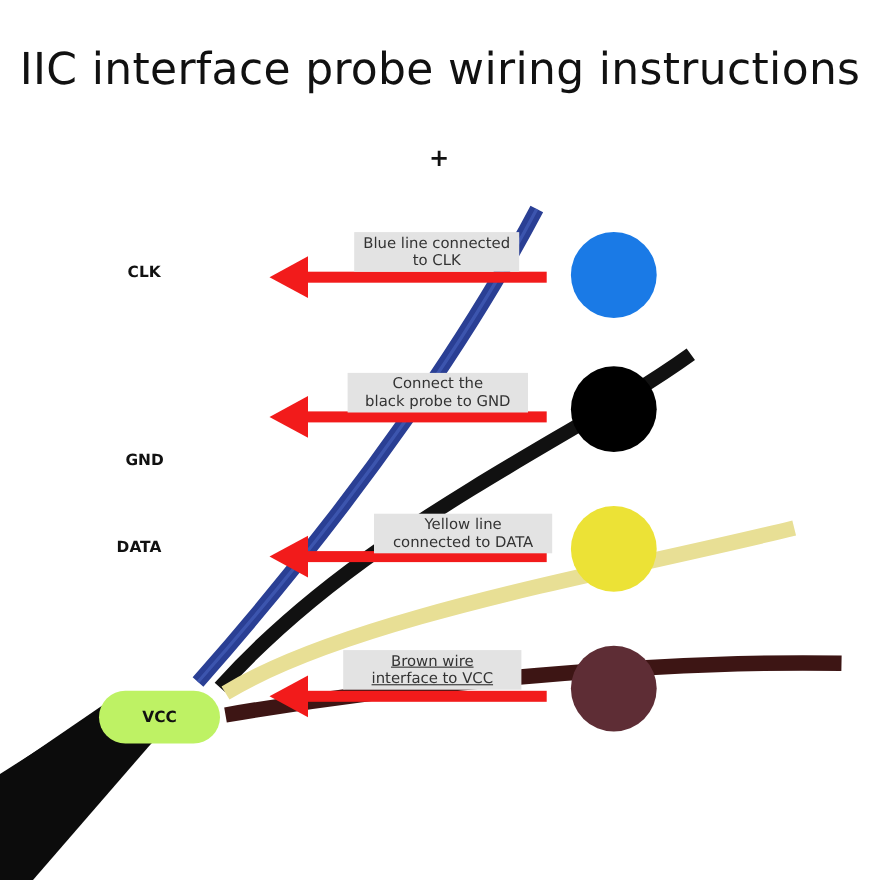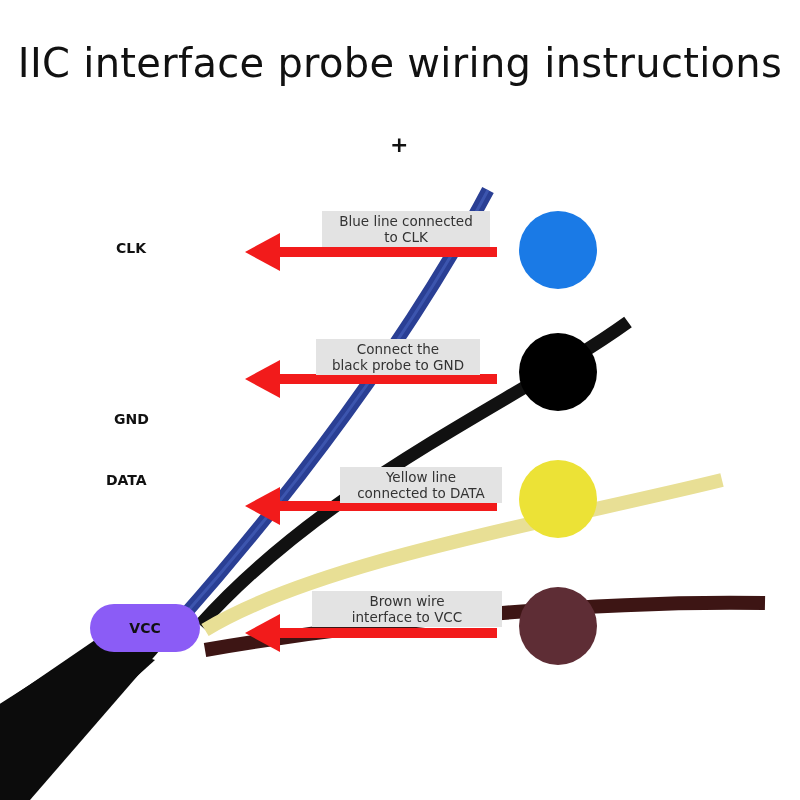--- a/index.html
+++ b/index.html
@@ -1,21 +1,21 @@
 <!DOCTYPE html>
 <html><head>
 <meta charset="utf-8">
 <style>
   html, body { margin: 0; padding: 0; background: #ffffff; }
   body { width: 800px; height: 800px; position: relative; overflow: hidden; font-family: "DejaVu Sans", "Liberation Sans", sans-serif; }
   .title { position: absolute; left: 0; top: 40px; width: 800px; text-align: center; font-size: 40px; color: #111; letter-spacing: 0.3px; font-family: "DejaVu Sans", sans-serif; font-weight: normal; }
   .plus { position: absolute; left: 390px; top: 132px; font-size: 22px; font-weight: bold; color: #111; }
   svg.wires { position: absolute; left: 0; top: 0; }
   .pin-label { position: absolute; font-size: 14px; font-weight: bold; color: #111; font-family: "DejaVu Sans", sans-serif; }
-  .vcc-pill { position: absolute; left: 90px; top: 604px; width: 110px; height: 48px; background: #8b5cf6; border-radius: 24px; display: flex; align-items: center; justify-content: center; }
+  .vcc-pill { position: absolute; left: 90px; top: 628px; width: 110px; height: 48px; background: #bef264; border-radius: 24px; display: flex; align-items: center; justify-content: center; }
   .callout { position: absolute; background: #e3e3e3; color: #333; font-size: 13.5px; line-height: 16px; text-align: center; padding: 2px 4px; box-sizing: border-box; font-family: "DejaVu Sans", sans-serif; }
   .dot { position: absolute; width: 78px; height: 78px; border-radius: 50%; }
 </style>
 </head>
 <body>
 
 <div class="title">IIC interface probe wiring instructions</div>
 <div class="plus">+</div>
 
 <svg class="wires" width="800" height="800" viewBox="0 0 800 800">
@@ -45,38 +45,38 @@
     <polygon points="245,506 280,487 280,525"></polygon>
   </g>
   <g fill="#f21b1b">
     <rect x="275" y="628" width="222" height="10"></rect>
     <polygon points="245,633 280,614 280,652"></polygon>
   </g>
 </svg>
 
 <div class="pin-label" style="left:116px; top:240px;">CLK</div>
 <div class="pin-label" style="left:114px; top:367px;margin-top:44px;">GND</div>
-<div class="pin-label" style="left:106px; top:472px;">DATA</div>
+<div class="pin-label" style="left:106px; top:490px;">DATA</div>
 <div class="vcc-pill">
   <span class="pin-label" style="position:static;">VCC</span>
 </div>
 
-<div class="callout" style="left:322px; top:211px; width:168px;">
+<div class="callout" style="left:322px; top:211px; width:150px;">
   <div>Blue line connected</div>
   <div>to CLK</div>
 </div>
 <div class="callout" style="left:316px; top:339px; width:164px;">
   <div>Connect the</div>
   <div>black probe to GND</div>
 </div>
 <div class="callout" style="left:312px; top:467px; width:162px;margin-left:28px;">
   <div>Yellow line</div>
   <div>connected to DATA</div>
 </div>
-<div class="callout" style="left:312px; top:591px; width:190px;">
+<div class="callout" style="left:312px; top:591px; width:162px;text-decoration:underline;">
   <div>Brown wire</div>
   <div>interface to VCC</div>
 </div>
 
 <div class="dot" style="left:519px; top:211px; background:#1a7ae6;"></div>
 <div class="dot" style="left:519px; top:333px; background:#000000;"></div>
 <div class="dot" style="left:519px; top:460px; background:#ece236;"></div>
 <div class="dot" style="left:519px; top:587px; background:#5e2d35;"></div>
 
 </body></html>

